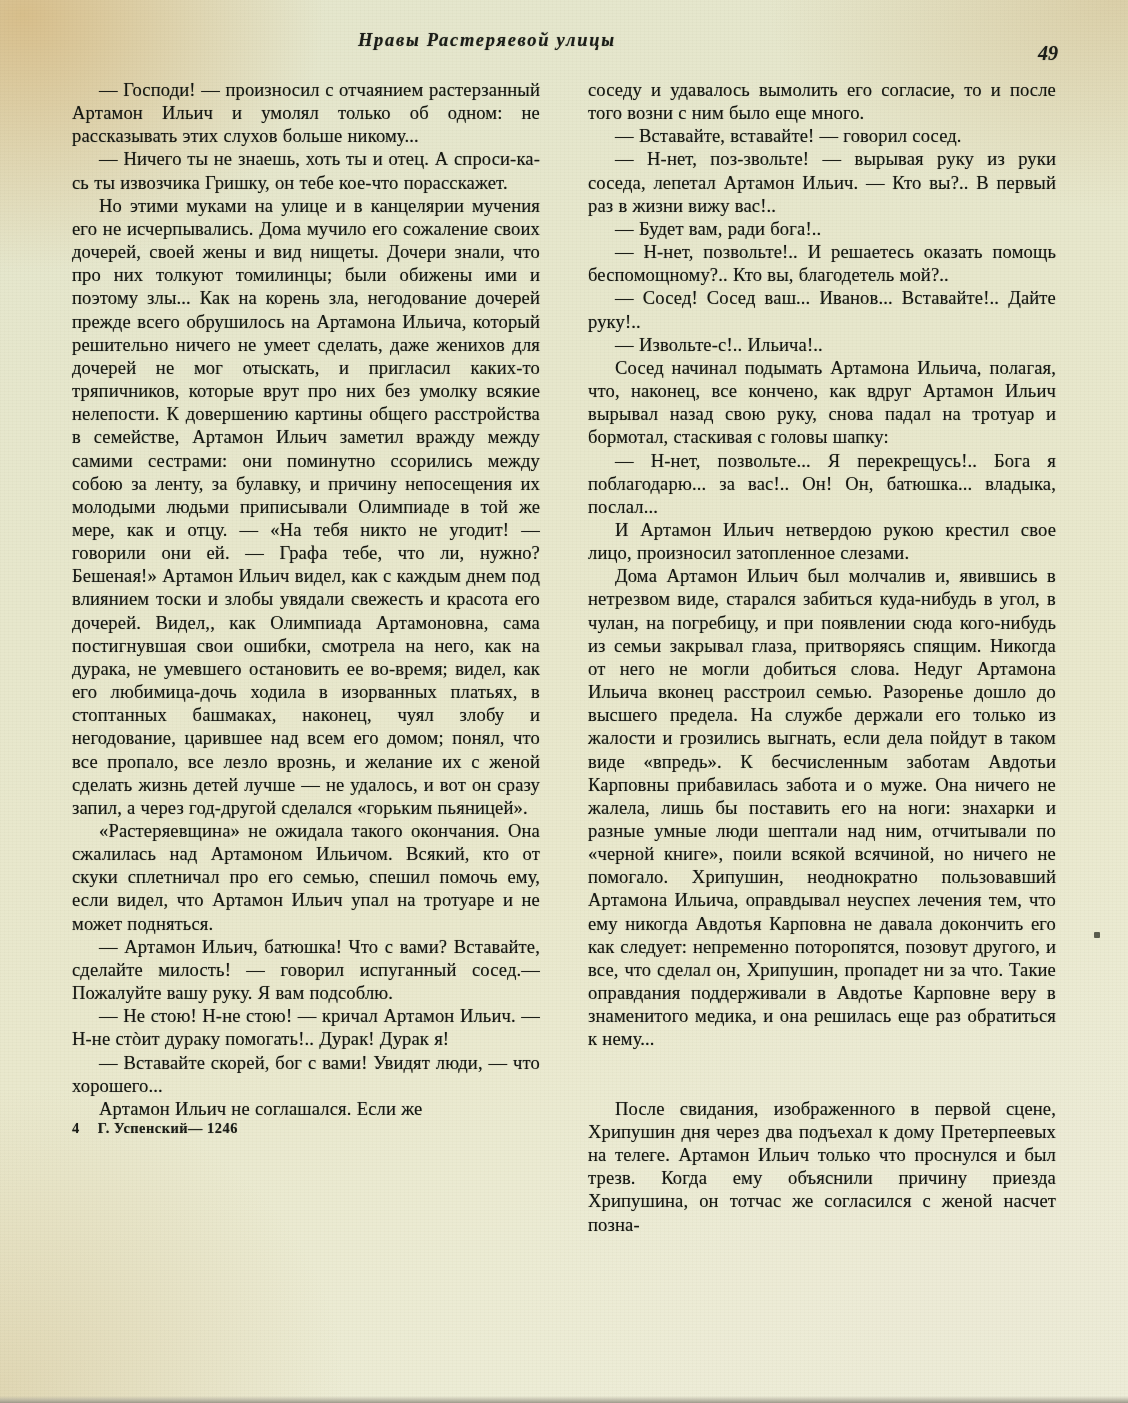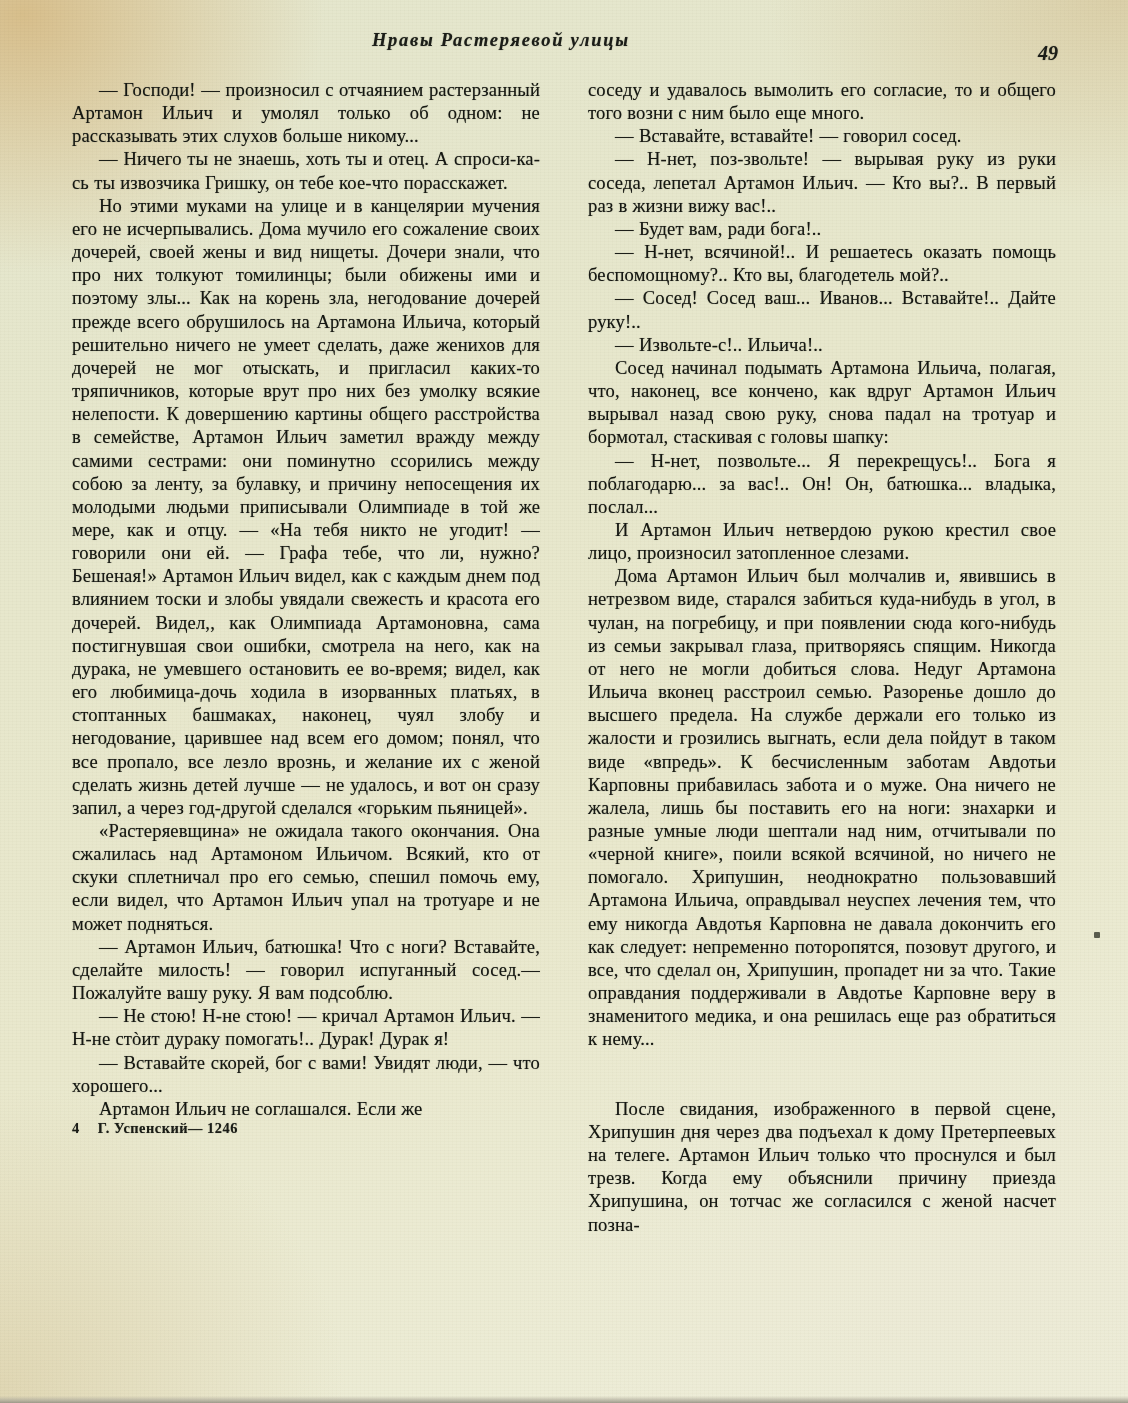--- a/index.html
+++ b/index.html
@@ -27,21 +27,21 @@
     mix-blend-mode:multiply;opacity:.75;
   }
   .bottom-edge{
     position:absolute;left:0;right:0;bottom:0;height:7px;
     background:linear-gradient(180deg, rgba(190,186,170,.0) 0%, rgba(176,172,156,.75) 60%, rgba(150,146,132,.9) 100%);
   }
   .header{
     position:absolute;top:30px;left:80px;right:70px;height:34px;
   }
   .running-head{
-    position:absolute;left:292px;top:0;
+    position:absolute;left:278px;top:0;
     font-style:italic;font-weight:bold;font-size:18.5px;
     letter-spacing:1.7px;color:#1b1d18;
     text-shadow:0 0 1.1px rgba(40,45,35,.55);
   }
   .page-number{
     position:absolute;right:0;top:12px;
     font-style:italic;font-weight:bold;font-size:20px;color:#1b1d18;
     text-shadow:0 0 1.1px rgba(40,45,35,.55);
   }
   .columns{
@@ -91,35 +91,35 @@
     <div class="page-number">49</div>
   </div>
 
   <div class="columns">
 
     <div class="col col-left blur">
       <p class="para dash">— Господи! — произносил с отчаянием растерзанный Артамон Ильич и умолял только об одном: не рассказывать этих слухов больше никому...</p>
       <p class="para dash">— Ничего ты не знаешь, хоть ты и отец. А спроси-ка-сь ты извозчика Гришку, он тебе кое-что порасскажет.</p>
       <p class="para indent">Но этими муками на улице и в канцелярии мучения его не исчерпывались. Дома мучило его сожаление своих дочерей, своей жены и вид нищеты. Дочери знали, что про них толкуют томилинцы; были обижены ими и поэтому злы... Как на корень зла, негодование дочерей прежде всего обрушилось на Артамона Ильича, который решительно ничего не умеет сделать, даже женихов для дочерей не мог отыскать, и пригласил каких-то тряпичников, которые врут про них без умолку всякие нелепости. К довершению картины общего расстройства в семействе, Артамон Ильич заметил вражду между самими сестрами: они поминутно ссорились между собою за ленту, за булавку, и причину непосещения их молодыми людьми приписывали Олимпиаде в той же мере, как и отцу. — «На тебя никто не угодит! — говорили они ей. — Графа тебе, что ли, нужно? Бешеная!» Артамон Ильич видел, как с каждым днем под влиянием тоски и злобы увядали свежесть и красота его дочерей. Видел,, как Олимпиада Артамоновна, сама постигнувшая свои ошибки, смотрела на него, как на дурака, не умевшего остановить ее во-время; видел, как его любимица-дочь ходила в изорванных платьях, в стоптанных башмаках, наконец, чуял злобу и негодование, царившее над всем его домом; понял, что все пропало, все лезло врознь, и желание их с женой сделать жизнь детей лучше — не удалось, и вот он сразу запил, а через год-другой сделался «горьким пьяницей».</p>
       <p class="para indent">«Растеряевщина» не ожидала такого окончания. Она сжалилась над Артамоном Ильичом. Всякий, кто от скуки сплетничал про его семью, спешил помочь ему, если видел, что Артамон Ильич упал на тротуаре и не может подняться.</p>
-      <p class="para dash">— Артамон Ильич, батюшка! Что с ноги? Вставайте, сделайте милость! — говорил испуганный сосед.— Пожалуйте вашу руку. Я вам подсоблю.</p>
+      <p class="para dash">— Артамон Ильич, батюшка! Что с вами? Вставайте, сделайте милость! — говорил испуганный сосед.— Пожалуйте вашу руку. Я вам подсоблю.</p>
       <p class="para dash">— Не стою! Н-не стою! — кричал Артамон Ильич. — Н-не стòит дураку помогать!.. Дурак! Дурак я!</p>
       <p class="para dash">— Вставайте скорей, бог с вами! Увидят люди, — что хорошего...</p>
       <p class="para indent">Артамон Ильич не соглашался. Если же</p>
       <div class="signature">
         <span class="num">4</span><span>Г. Успенский— 1246</span>
       </div>
     </div>
 
     <div class="col col-right blur">
-      <p class="para">соседу и удавалось вымолить его согласие, то и общего того возни с ним было еще много.</p>
+      <p class="para">соседу и удавалось вымолить его согласие, то и после того возни с ним было еще много.</p>
       <p class="para dash">— Вставайте, вставайте! — говорил сосед.</p>
       <p class="para dash">— Н-нет, поз-звольте! — вырывая руку из руки соседа, лепетал Артамон Ильич. — Кто вы?.. В первый раз в жизни вижу вас!..</p>
       <p class="para dash">— Будет вам, ради бога!..</p>
-      <p class="para dash">— Н-нет, всячиной!.. И решаетесь оказать помощь беспомощному?.. Кто вы, благодетель мой?..</p>
+      <p class="para dash">— Н-нет, позвольте!.. И решаетесь оказать помощь беспомощному?.. Кто вы, благодетель мой?..</p>
       <p class="para dash">— Сосед! Сосед ваш... Иванов... Вставайте!.. Дайте руку!..</p>
       <p class="para dash">— Извольте-с!.. Ильича!..</p>
       <p class="para indent">Сосед начинал подымать Артамона Ильича, полагая, что, наконец, все кончено, как вдруг Артамон Ильич вырывал назад свою руку, снова падал на тротуар и бормотал, стаскивая с головы шапку:</p>
       <p class="para dash">— Н-нет, позвольте... Я перекрещусь!.. Бога я поблагодарю... за вас!.. Он! Он, батюшка... владыка, послал...</p>
       <p class="para indent">И Артамон Ильич нетвердою рукою крестил свое лицо, произносил затопленное слезами.</p>
       <p class="para indent">Дома Артамон Ильич был молчалив и, явившись в нетрезвом виде, старался забиться куда-нибудь в угол, в чулан, на погребицу, и при появлении сюда кого-нибудь из семьи закрывал глаза, притворяясь спящим. Никогда от него не могли добиться слова. Недуг Артамона Ильича вконец расстроил семью. Разоренье дошло до высшего предела. На службе держали его только из жалости и грозились выгнать, если дела пойдут в таком виде «впредь». К бесчисленным заботам Авдотьи Карповны прибавилась забота и о муже. Она ничего не жалела, лишь бы поставить его на ноги: знахарки и разные умные люди шептали над ним, отчитывали по «черной книге», поили всякой всячиной, но ничего не помогало. Хрипушин, неоднократно пользовавший Артамона Ильича, оправдывал неуспех лечения тем, что ему никогда Авдотья Карповна не давала докончить его как следует: непременно поторопятся, позовут другого, и все, что сделал он, Хрипушин, пропадет ни за что. Такие оправдания поддерживали в Авдотье Карповне веру в знаменитого медика, и она решилась еще раз обратиться к нему...</p>
       <div class="gap"></div>
       <div class="gap"></div>
       <p class="para indent">После свидания, изображенного в первой сцене, Хрипушин дня через два подъехал к дому Претерпеевых на телеге. Артамон Ильич только что проснулся и был трезв. Когда ему объяснили причину приезда Хрипушина, он тотчас же согласился с женой насчет позна-</p>
     </div>

